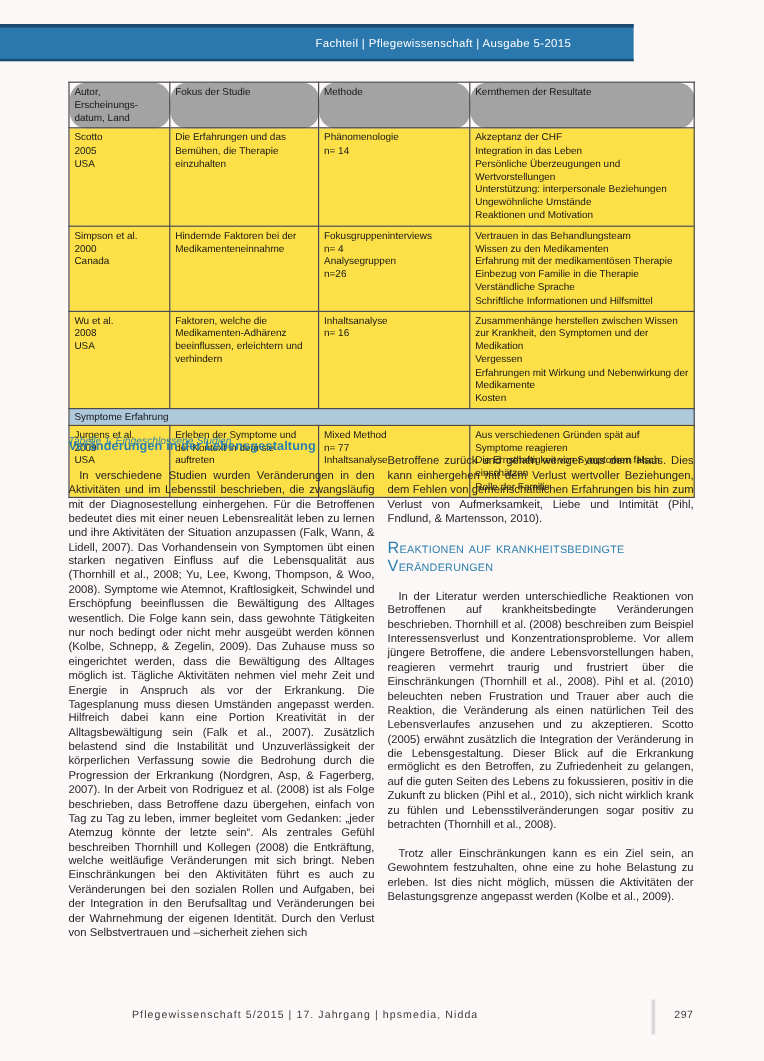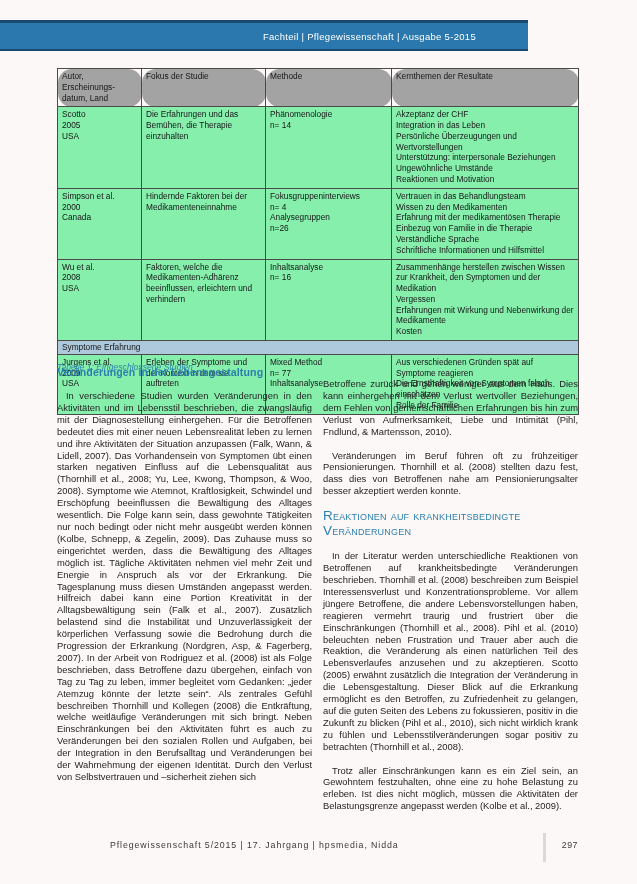--- a/index.html
+++ b/index.html
@@ -34,21 +34,21 @@
   }
   .studies-table td, .studies-table th {
     border:1px solid #4a4a4a;
     padding:2px 4px 3px 4px;
     vertical-align:top; text-align:left; font-weight:normal;
   }
   .studies-table th { background:#a3a3a3;border-radius:14px; }
   .studies-table td.sec {
     background:#aec9dc; padding-top:1px; padding-bottom:1px;
   }
-  .studies-table td.cell { background:#86efac; }
+  .studies-table td.cell { background:#fde047; }
 
   .table-caption {
     position:absolute; top:362px; left:57px;
     font-size:8.6px; font-style:italic; color:#2e86ad;
   }
 
   
   .article {
     position:absolute; top:366px; left:57px; width:521px;
     display:flex; gap:11px;
@@ -169,21 +169,20 @@
 
 <div class="table-caption">Tabelle 1: Eingeschlossene Studien</div>
 
 <div class="article">
   <div class="col">
     <div class="h-sub">Veränderungen in der Lebensgestaltung</div>
     <p class="ind">In verschiedene Studien wurden Veränderungen in den Aktivitäten und im Lebensstil beschrieben, die zwangsläufig mit der Diagnosestellung einhergehen. Für die Betroffenen bedeutet dies mit einer neuen Lebensrealität leben zu lernen und ihre Aktivitäten der Situation anzupassen (Falk, Wann, &amp; Lidell, 2007). Das Vorhandensein von Symptomen übt einen starken negativen Einfluss auf die Lebensqualität aus (Thornhill et al., 2008; Yu, Lee, Kwong, Thompson, &amp; Woo, 2008). Symptome wie Atemnot, Kraftlosigkeit, Schwindel und Erschöpfung beeinflussen die Bewältigung des Alltages wesentlich. Die Folge kann sein, dass gewohnte Tätigkeiten nur noch bedingt oder nicht mehr ausgeübt werden können (Kolbe, Schnepp, &amp; Zegelin, 2009). Das Zuhause muss so eingerichtet werden, dass die Bewältigung des Alltages möglich ist. Tägliche Aktivitäten nehmen viel mehr Zeit und Energie in Anspruch als vor der Erkrankung. Die Tagesplanung muss diesen Umständen angepasst werden. Hilfreich dabei kann eine Portion Kreativität in der Alltagsbewältigung sein (Falk et al., 2007).  Zusätzlich belastend sind die Instabilität und Unzuverlässigkeit der körperlichen Verfassung sowie die Bedrohung durch die Progression der Erkrankung (Nordgren, Asp, &amp; Fagerberg, 2007). In der Arbeit von Rodriguez et al. (2008) ist als Folge beschrieben, dass Betroffene dazu übergehen, einfach von Tag zu Tag zu leben, immer begleitet vom Gedanken: „jeder Atemzug könnte der letzte sein“. Als zentrales Gefühl beschreiben Thornhill und Kollegen (2008) die Entkräftung, welche weitläufige Veränderungen mit sich bringt. Neben Einschränkungen bei den Aktivitäten führt es auch zu Veränderungen bei den sozialen Rollen und Aufgaben, bei der Integration in den Berufsalltag und Veränderungen bei der Wahrnehmung der eigenen Identität. Durch den Verlust von Selbstvertrauen und –sicherheit ziehen sich</p>
   </div>
   <div class="col">
     <p>Betroffene zurück und gehen weniger aus dem Haus. Dies kann einhergehen mit dem Verlust wertvoller Beziehungen, dem Fehlen von gemeinschaftlichen Erfahrungen bis hin zum Verlust von Aufmerksamkeit, Liebe und Intimität (Pihl, Fndlund, &amp; Martensson, 2010).</p>
-    <p class="ind sp">Veränderungen im Beruf führen oft zu frühzeitiger Pensionierungen. Thornhill et al. (2008) stellten dazu fest, dass dies von Betroffenen nahe am Pensionierungsalter besser akzeptiert werden konnte.</p>
     <div class="h-section">Reaktionen auf krankheitsbedingte Veränderungen</div>
     <p class="ind">In der Literatur werden unterschiedliche Reaktionen von Betroffenen auf krankheitsbedingte Veränderungen beschrieben. Thornhill et al. (2008) beschreiben zum Beispiel Interessensverlust und Konzentrationsprobleme. Vor allem jüngere Betroffene, die andere Lebensvorstellungen haben, reagieren vermehrt traurig und frustriert über die Einschränkungen (Thornhill et al., 2008). Pihl et al. (2010) beleuchten neben Frustration und Trauer aber auch die Reaktion, die Veränderung als einen natürlichen Teil des Lebensverlaufes anzusehen und zu akzeptieren. Scotto (2005) erwähnt zusätzlich die Integration der Veränderung in die Lebensgestaltung. Dieser Blick auf die Erkrankung ermöglicht es den Betroffen, zu Zufriedenheit zu gelangen, auf die guten Seiten des Lebens zu fokussieren, positiv in die Zukunft zu blicken (Pihl et al., 2010), sich nicht wirklich krank zu fühlen und Lebensstilveränderungen sogar positiv zu betrachten (Thornhill et al., 2008).</p>
     <p class="ind sp">Trotz aller Einschränkungen kann es ein Ziel sein, an Gewohntem festzuhalten, ohne eine zu hohe Belastung zu erleben. Ist dies nicht möglich, müssen die Aktivitäten der Belastungsgrenze angepasst werden (Kolbe et al., 2009).</p>
   </div>
 </div>
 
 <div class="footer-text">Pflegewissenschaft 5/2015 | 17. Jahrgang | hpsmedia, Nidda</div>
 <div class="footer-divider"></div>
 <div class="page-number">297</div>
 

